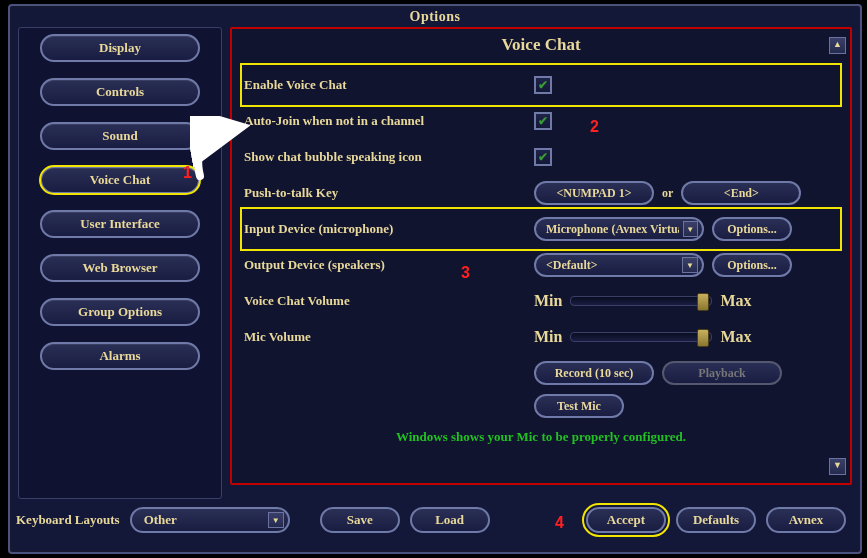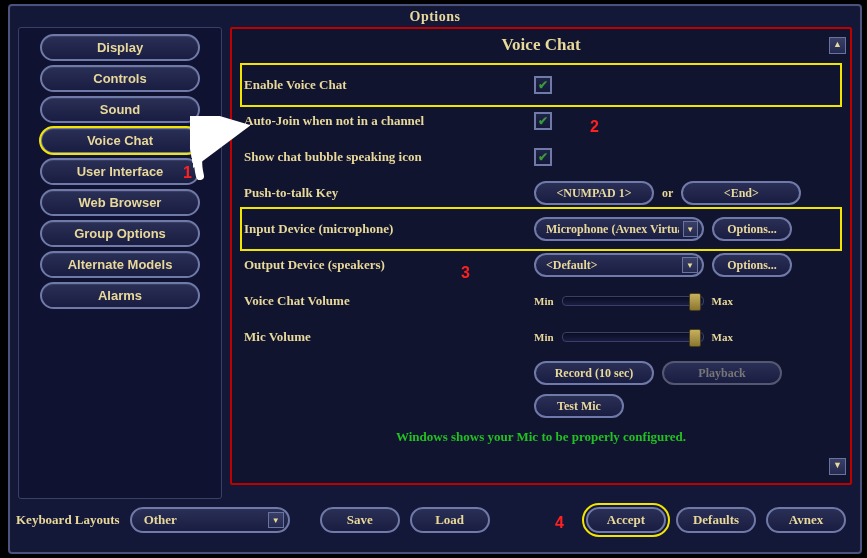--- a/index.html
+++ b/index.html
@@ -40,28 +40,28 @@
     width: 190px;
     border: 1px solid #3a3f68;
     background: #0f1230;
     padding: 6px 6px;
     height: 458px;
     border-radius: 3px;
   }
   .nav-btn {
     display: block;
     width: 160px;
-    margin: 0 auto 4px auto;
+    margin: 0 auto 16px auto;
     padding: 4px 0;
     text-align: center;
     background: linear-gradient(#2a2f55, #1a1d42);
     border: 2px solid #707aa8;
     border-radius: 14px;
     color: #e8d89a;
-    font-family: Liberation Sans, sans-serif;
+    font-family: Liberation Serif, serif;
     font-weight: bold;
     font-size: 13px;
     cursor: pointer;
     box-shadow: inset 0 1px 0 rgba(255,255,255,0.08);
   }
   .nav-btn.selected {
     outline: 2px solid #f2e500;
     outline-offset: -1px;
   }
   .main {
@@ -174,21 +174,21 @@
   }
   .or-text {
     color: #e8d89a;
     font-size: 12px;
   }
   .slider-wrap {
     display: flex;
     align-items: center;
     gap: 6px;
     color: #e8d89a;
-    font-size: 11px;
+    font-size: 16px;
     font-weight: bold;
   }
   .slider {
     position: relative;
     width: 140px;
     height: 8px;
     background: linear-gradient(#0a0d20, #1a1d42);
     border: 1px solid #3a3f68;
     border-radius: 4px;
   }
@@ -268,21 +268,20 @@
   <div class="body">
 
     <div class="sidebar">
       <button class="nav-btn">Display</button>
       <button class="nav-btn">Controls</button>
       <button class="nav-btn">Sound</button>
       <button class="nav-btn selected">Voice Chat</button>
       <button class="nav-btn">User Interface</button>
       <button class="nav-btn">Web Browser</button>
       <button class="nav-btn">Group Options</button>
-      <button class="nav-btn">Alternate Models</button>
       <button class="nav-btn">Alarms</button>
     </div>
 
     <div class="main">
       <div class="scroll-up">▲</div>
       <div class="scroll-down">▼</div>
 
       <div class="main-title">Voice Chat</div>
 
       <div class="row hl-yellow" style="position:relative;">

